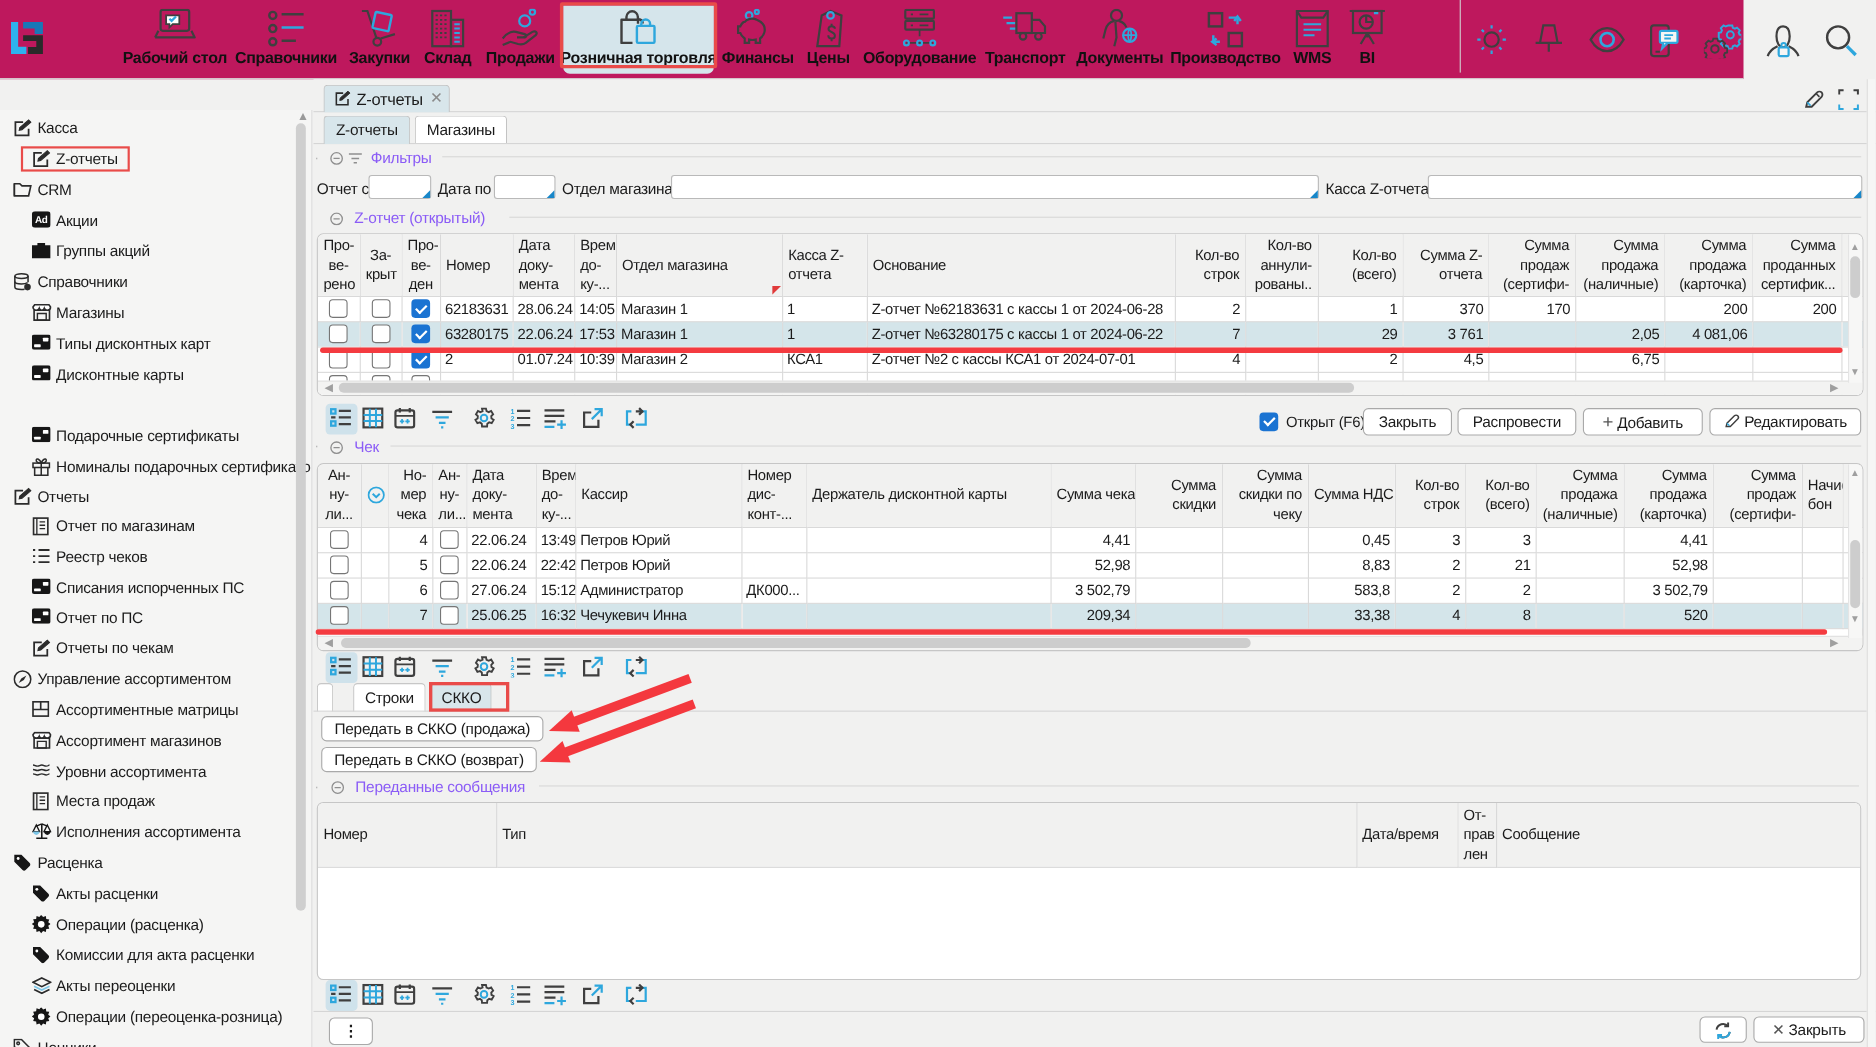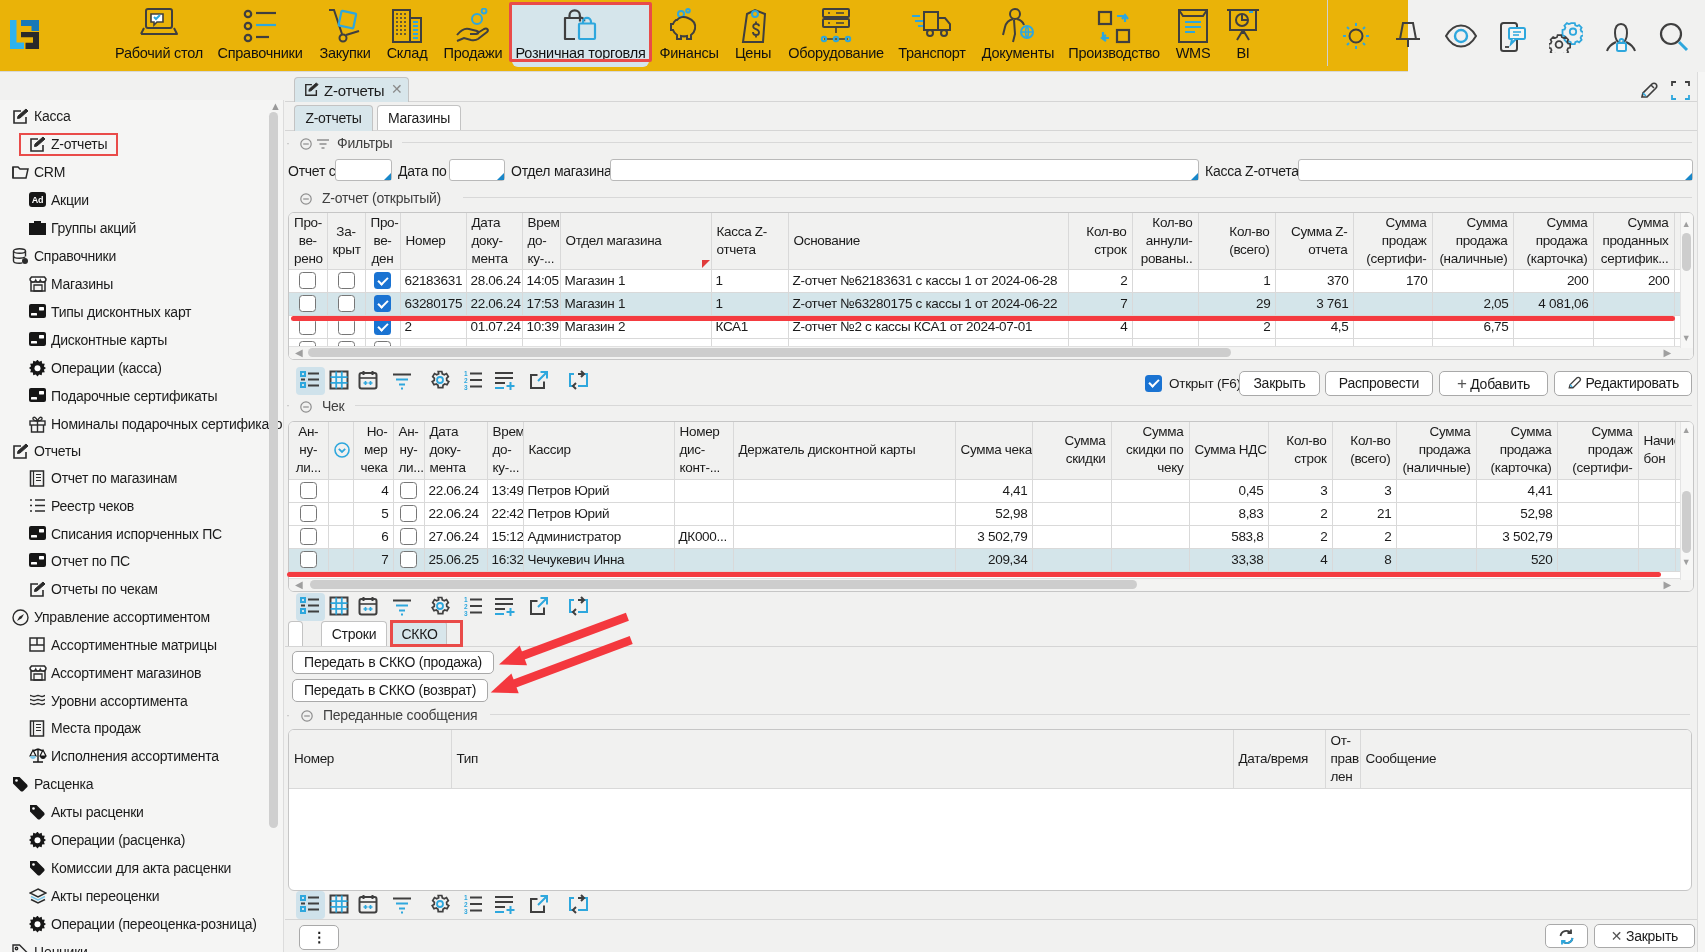--- a/index.html
+++ b/index.html
@@ -1,21 +1,21 @@
 <!DOCTYPE html>
 <html><head>
 <meta charset="utf-8">
 <style>
 * { margin:0; padding:0; box-sizing:border-box; }
 html,body { width:1705px; height:952px; overflow:hidden; }
 body { font-family:"Liberation Sans", sans-serif; font-size:14px; letter-spacing:-0.25px; color:#1b1b1b; background:#f1f1f0; position:relative; }
 .abs { position:absolute; }
 svg { display:block; }
 
-#topbar { position:absolute; left:0; top:0; width:1408px; height:72px; background:#eab308; border-bottom:1px solid #d8d8d8; }
+#topbar { position:absolute; left:0; top:0; width:1585px; height:72px; background:#be185d; border-bottom:1px solid #d8d8d8;font-weight:bold; }
 .mitem { position:absolute; top:0; height:65px; text-align:center; }
 .mitem .micon { position:absolute; left:50%; transform:translateX(-50%); top:8px; }
 .mitem .mlabel { position:absolute; left:50%; transform:translateX(-50%); top:45px; white-space:nowrap; font-size:14.5px; color:#111; }
 #m-sel { position:absolute; left:509px; top:2px; width:143px; height:60px; border:3px solid #e94b49; border-radius:2px; }
 #m-sel-bg { position:absolute; left:512px; top:5px; width:137px; height:62px; background:#d5e5eb; border-radius:0 0 6px 6px; }
 #topsep { position:absolute; left:1327px; top:0; width:1px; height:66px; background:#d0d0d0; }
 .ricon { position:absolute; top:21px; }
 
 #sidebar { position:absolute; left:0; top:72px; width:284px; height:880px; background:#f5f5f4; border-right:1px solid #dcdcdc;margin-top:28px; }
 .srow { position:absolute; left:0; height:28px; width:264px; }
@@ -26,21 +26,21 @@
 #sb-red { position:absolute; left:19px; top:33px; width:99px; height:23px; border:2.5px solid #e94b49; }
 #sb-vsb { position:absolute; left:269px; top:12px; width:9px; height:716px; background:#cfcfcf; border-radius:5px; }
 #sb-hsb { position:absolute; left:14px; top:866px; width:218px; height:9px; background:#d6d6d6; border-radius:5px; }
 .sbarrow { position:absolute; color:#9a9a9a; font-size:11px; }
 
 #main { position:absolute; left:285px; top:72px; width:1420px; height:880px; background:#f1f1f0; }
 
 .hline { position:absolute; height:1px; background:#d5d5d5; }
 .tab { position:absolute; border:1px solid #c3c3c3; border-bottom:none; border-radius:4px 4px 0 0; background:#fff; text-align:center; }
 .tab.active { background:#d8e6eb; }
-.legend { position:absolute; color:#404040; font-size:14px; white-space:nowrap; }
+.legend { position:absolute; color:#8b5cf6; font-size:14px; white-space:nowrap; }
 .input { position:absolute; background:#fff; border:1px solid #b9b9b9; border-radius:3px; height:22px; }
 .input:after { content:""; position:absolute; right:0px; bottom:0px; width:0; height:0; border-style:solid; border-width:0 0 7px 7px; border-color:transparent transparent #1887c9 transparent; }
 .lbl { position:absolute; font-size:14px; white-space:nowrap; }
 .btn { position:absolute; background:#fff; border:1px solid #a9a9a9; border-radius:5px; font-size:14px; color:#1b1b1b; text-align:center; }
 .panel { position:absolute; background:#fff; border:1px solid #c6c6c6; border-radius:6px; overflow:hidden; }
 table.grid { border-collapse:collapse; table-layout:fixed; width:100%; }
 table.grid td, table.grid th { border-right:1px solid #d9d9d9; border-bottom:1px solid #d9d9d9; padding:0 5px; font-weight:normal; font-size:13.5px; letter-spacing:-0.3px; overflow:hidden; white-space:nowrap; }
 table.grid th { background:#f1f1f0; vertical-align:middle; line-height:18px; }
 table.grid td { background:#fff; padding:0 4px; }
 tr.sel td { background:#d4e5ea; }
@@ -342,29 +342,20 @@
     </div>
 <div class="srow lvl1" style="top:227px">
       <span class="sicon">
         <svg width="17" height="14" viewBox="0 0 17 14">
           <rect width="17" height="14" rx="2" fill="#161616"></rect>
           <rect x="2" y="9" width="6" height="2.6" rx="0.6" fill="#fff"></rect>
           <rect x="10" y="3" width="5" height="3.4" rx="0.6" fill="#fff"></rect>
         </svg>
       </span>
       <span class="stext">Дисконтные карты</span>
-    </div>
-<div class="srow lvl1" style="top:255px">
-      <span class="sicon">
-        <svg width="17" height="17" viewBox="0 0 17 17">
-          <path fill="#161616" d="M8.5 0l1.8 2.3 2.7-1 .4 2.9 2.9.4-1 2.7L17.6 9 15.3 10.8l1 2.7-2.9.4-.4 2.9-2.7-1L8.5 18 6.7 15.8l-2.7 1-.4-2.9-2.9-.4 1-2.7L-.6 9 1.7 7.2l-1-2.7 2.9-.4.4-2.9 2.7 1z" transform="scale(0.94) translate(0.5,-0.5)"></path>
-          <circle cx="8.5" cy="8.3" r="3" fill="#fff"></circle>
-        </svg>
-      </span>
-      <span class="stext">Операции (касса)</span>
     </div>
 <div class="srow lvl1" style="top:283px">
       <span class="sicon">
         <svg width="17" height="14" viewBox="0 0 17 14">
           <rect width="17" height="14" rx="2" fill="#161616"></rect>
           <rect x="2" y="9" width="6" height="2.6" rx="0.6" fill="#fff"></rect>
           <rect x="10" y="3" width="5" height="3.4" rx="0.6" fill="#fff"></rect>
         </svg>
       </span>
       <span class="stext">Подарочные сертификаты</span>

